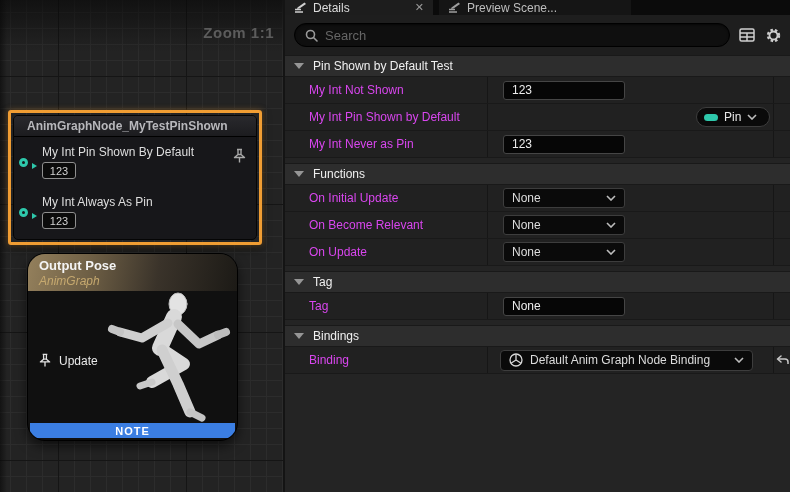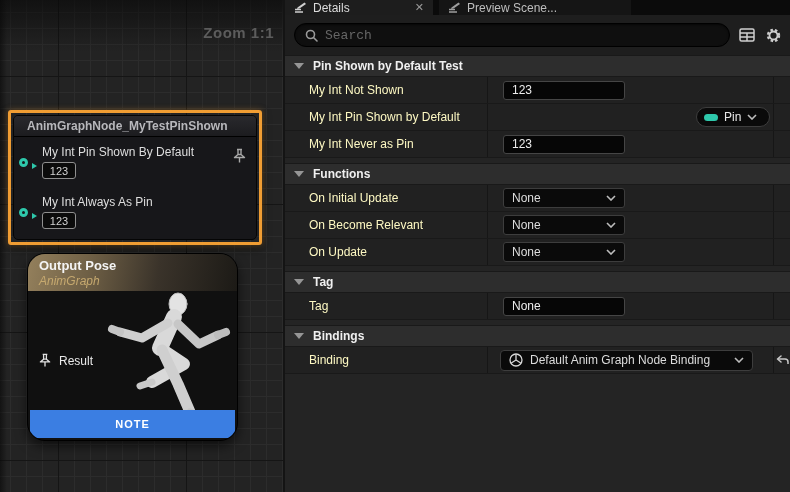--- a/index.html
+++ b/index.html
@@ -60,21 +60,21 @@
     box-shadow:0 5px 12px rgba(0,0,0,.6);
   }
   .node-output-header { height:37px; padding:4px 0 0 11px;
     background:linear-gradient(100deg,#94805c 0%,#6e5f45 30%,#3a332a 62%,#1c1a16 100%); }
   .node-output-title { color:#f4f4f4; font-size:13px; font-weight:bold; }
   .node-output-subtitle { color:#c6a96f; font-size:12px; font-style:italic; margin-top:1px; }
   .result-row { position:absolute; left:10px; top:99px; display:flex;
     align-items:center; gap:7px; }
   .result-label { color:#eaeaea; font-size:12px; }
   .mannequin { position:absolute; left:58px; top:36px; }
-  .note-badge { position:absolute; left:2px; right:2px; bottom:2px; height:28px;
+  .note-badge { position:absolute; left:2px; right:2px; bottom:2px; height:15px;
     background:#3b7ee2; border-radius:0 0 5px 5px; color:#fff; font-size:11px;
     font-weight:bold; letter-spacing:1px; display:flex; align-items:center;
     justify-content:center; }
 
   
   .details { position:absolute; left:285px; top:0; width:505px; height:492px;
     background:#242424; font-size:12px; }
   .tabbar { height:15px; background:#0b0b0b; display:flex; }
   .tab { display:flex; align-items:center; gap:6px; padding:0 9px; height:15px; }
   .tab.active { background:#1d1d1d; width:148px; }
@@ -82,37 +82,37 @@
   .tab-label { color:#dcdcdc; font-size:12px; white-space:nowrap; overflow:hidden; }
   .tab.inactive .tab-label { color:#bdbdbd; }
   .tab-close { color:#9a9a9a; font-size:11px; margin-left:auto; cursor:pointer; }
 
   .toolbar { height:40px; background:#1e1e1e; display:flex; align-items:center;
     padding:0 8px 0 9px; gap:8px; }
   .searchbox { flex:1; height:24px; background:#0f0f0f; border:1px solid #000;
     border-radius:12px; display:flex; align-items:center; padding:0 10px; gap:7px;
     box-shadow:inset 0 1px 2px rgba(0,0,0,.6); }
   .searchbox input { flex:1; background:transparent; border:none; outline:none;
-    color:#cfcfcf; font-size:13px; font-family:Liberation Mono, monospace; }
+    color:#cfcfcf; font-size:13px; font-family:Liberation Sans, sans-serif; }
   .searchbox input::placeholder { color:#666; }
   .toolbar-icon { width:18px; height:18px; display:flex; align-items:center;
     justify-content:center; cursor:pointer; }
 
   .section { margin-bottom:5px; }
   .cat-header { height:22px; background:#2d2d2d; border-top:1px solid #191919;
     border-bottom:1px solid #191919; display:flex; align-items:center; }
   .cat-arrow { width:0; height:0; border-left:5px solid transparent;
     border-right:5px solid transparent; border-top:6px solid #969696;
     margin:0 9px 0 9px; }
-  .cat-title { color:#f0f0f0; font-weight:bold; font-size:12px; }
+  .cat-title { color:#f0f0f0; font-weight:normal; font-size:12px; }
 
   .prop-row { height:27px; display:flex; background:#212121;
     border-bottom:1px solid #191919; }
   .prop-label-cell { width:203px; border-right:1px solid #161616; display:flex;
-    align-items:center; padding-left:24px; color:#fef9c3; }
+    align-items:center; padding-left:24px; color:#d946ef; }
   .prop-value-cell { flex:1; border-right:1px solid #161616; display:flex;
     align-items:center; position:relative; }
   .prop-extra-cell { width:16px; display:flex; align-items:center; justify-content:center; }
 
   .text-input { margin-left:15px; width:122px; height:19px; background:#060606;
     border:1px solid #454545; border-radius:3px; color:#ededed; font-size:12px;
     padding:0 8px; outline:none; font-family:"Liberation Sans",sans-serif; }
   .dropdown { margin-left:15px; width:122px; height:20px; background:#0a0a0a;
     border:1px solid #3d3d3d; border-radius:3px; display:flex; align-items:center;
     padding:0 8px; color:#dedede; cursor:pointer; }
@@ -189,21 +189,21 @@
         </g>
       </svg>
 
       <div class="result-row">
         <svg width="14" height="16" viewBox="0 0 15 17">
           <g fill="none" stroke="#e0e0e0" stroke-width="1.4" stroke-linejoin="round">
             <path d="M5 1.5 h5 M6 1.5 v5 M9 1.5 v5 M6 6.5 l-3.5 3 h10 l-3.5-3 z"></path>
             <path d="M7.5 9.5 v5"></path>
           </g>
         </svg>
-        <span class="result-label">Result</span>
+        <span class="result-label">Update</span>
       </div>
 
       <div class="note-badge">NOTE</div>
     </div>
   </div>
 
   <div class="details">
 
     <div class="tabbar">
       <div class="tab active">

